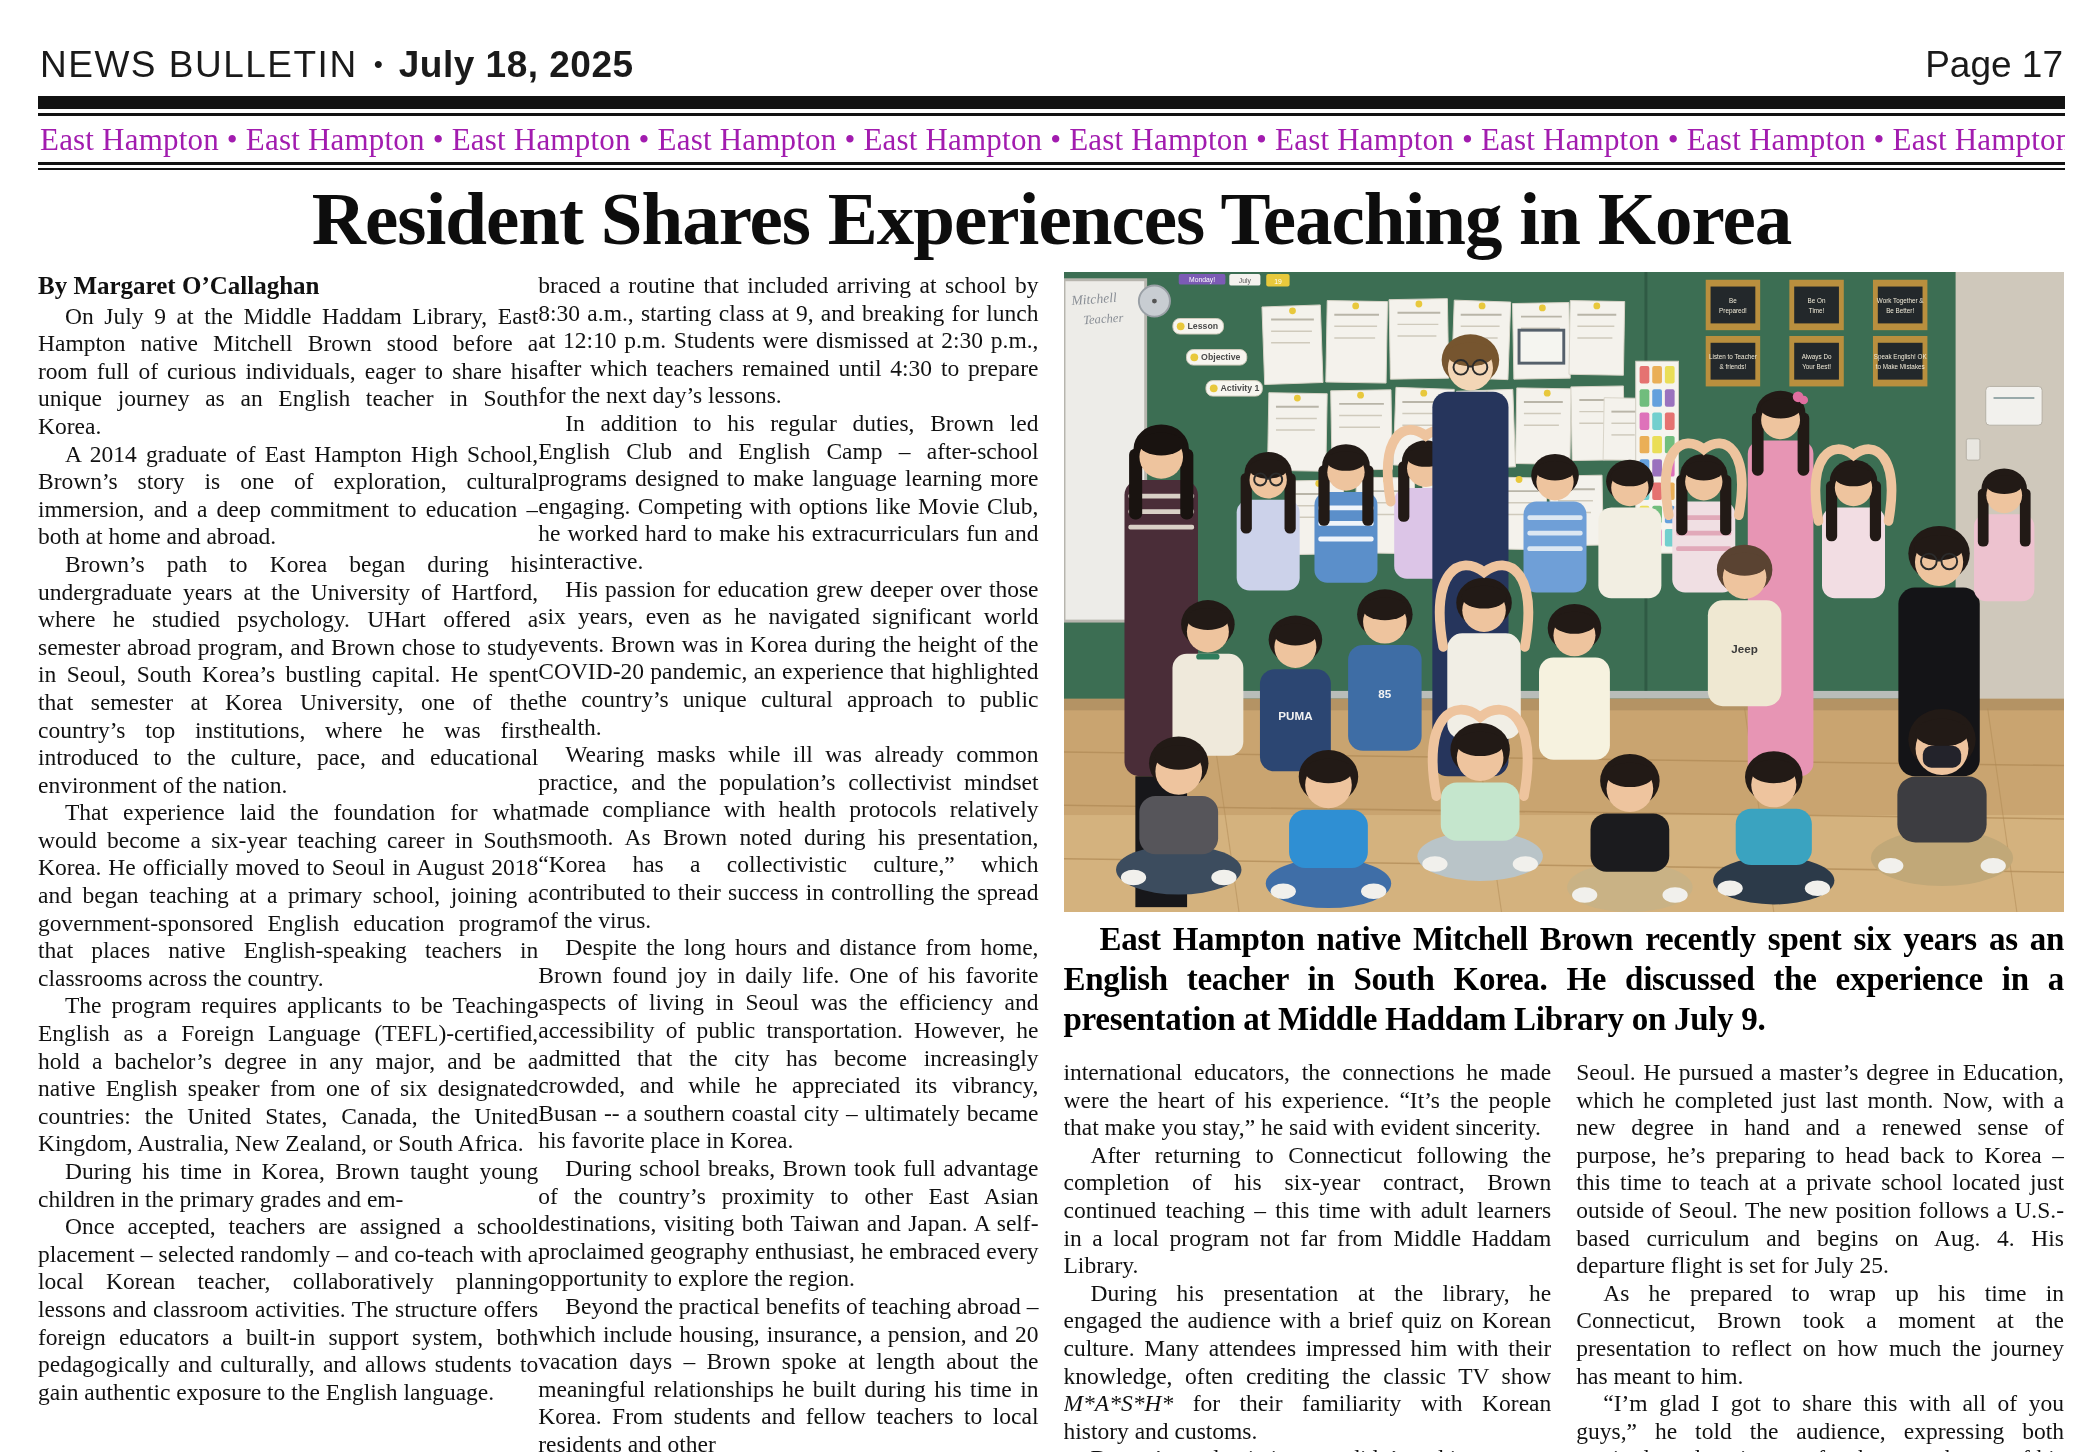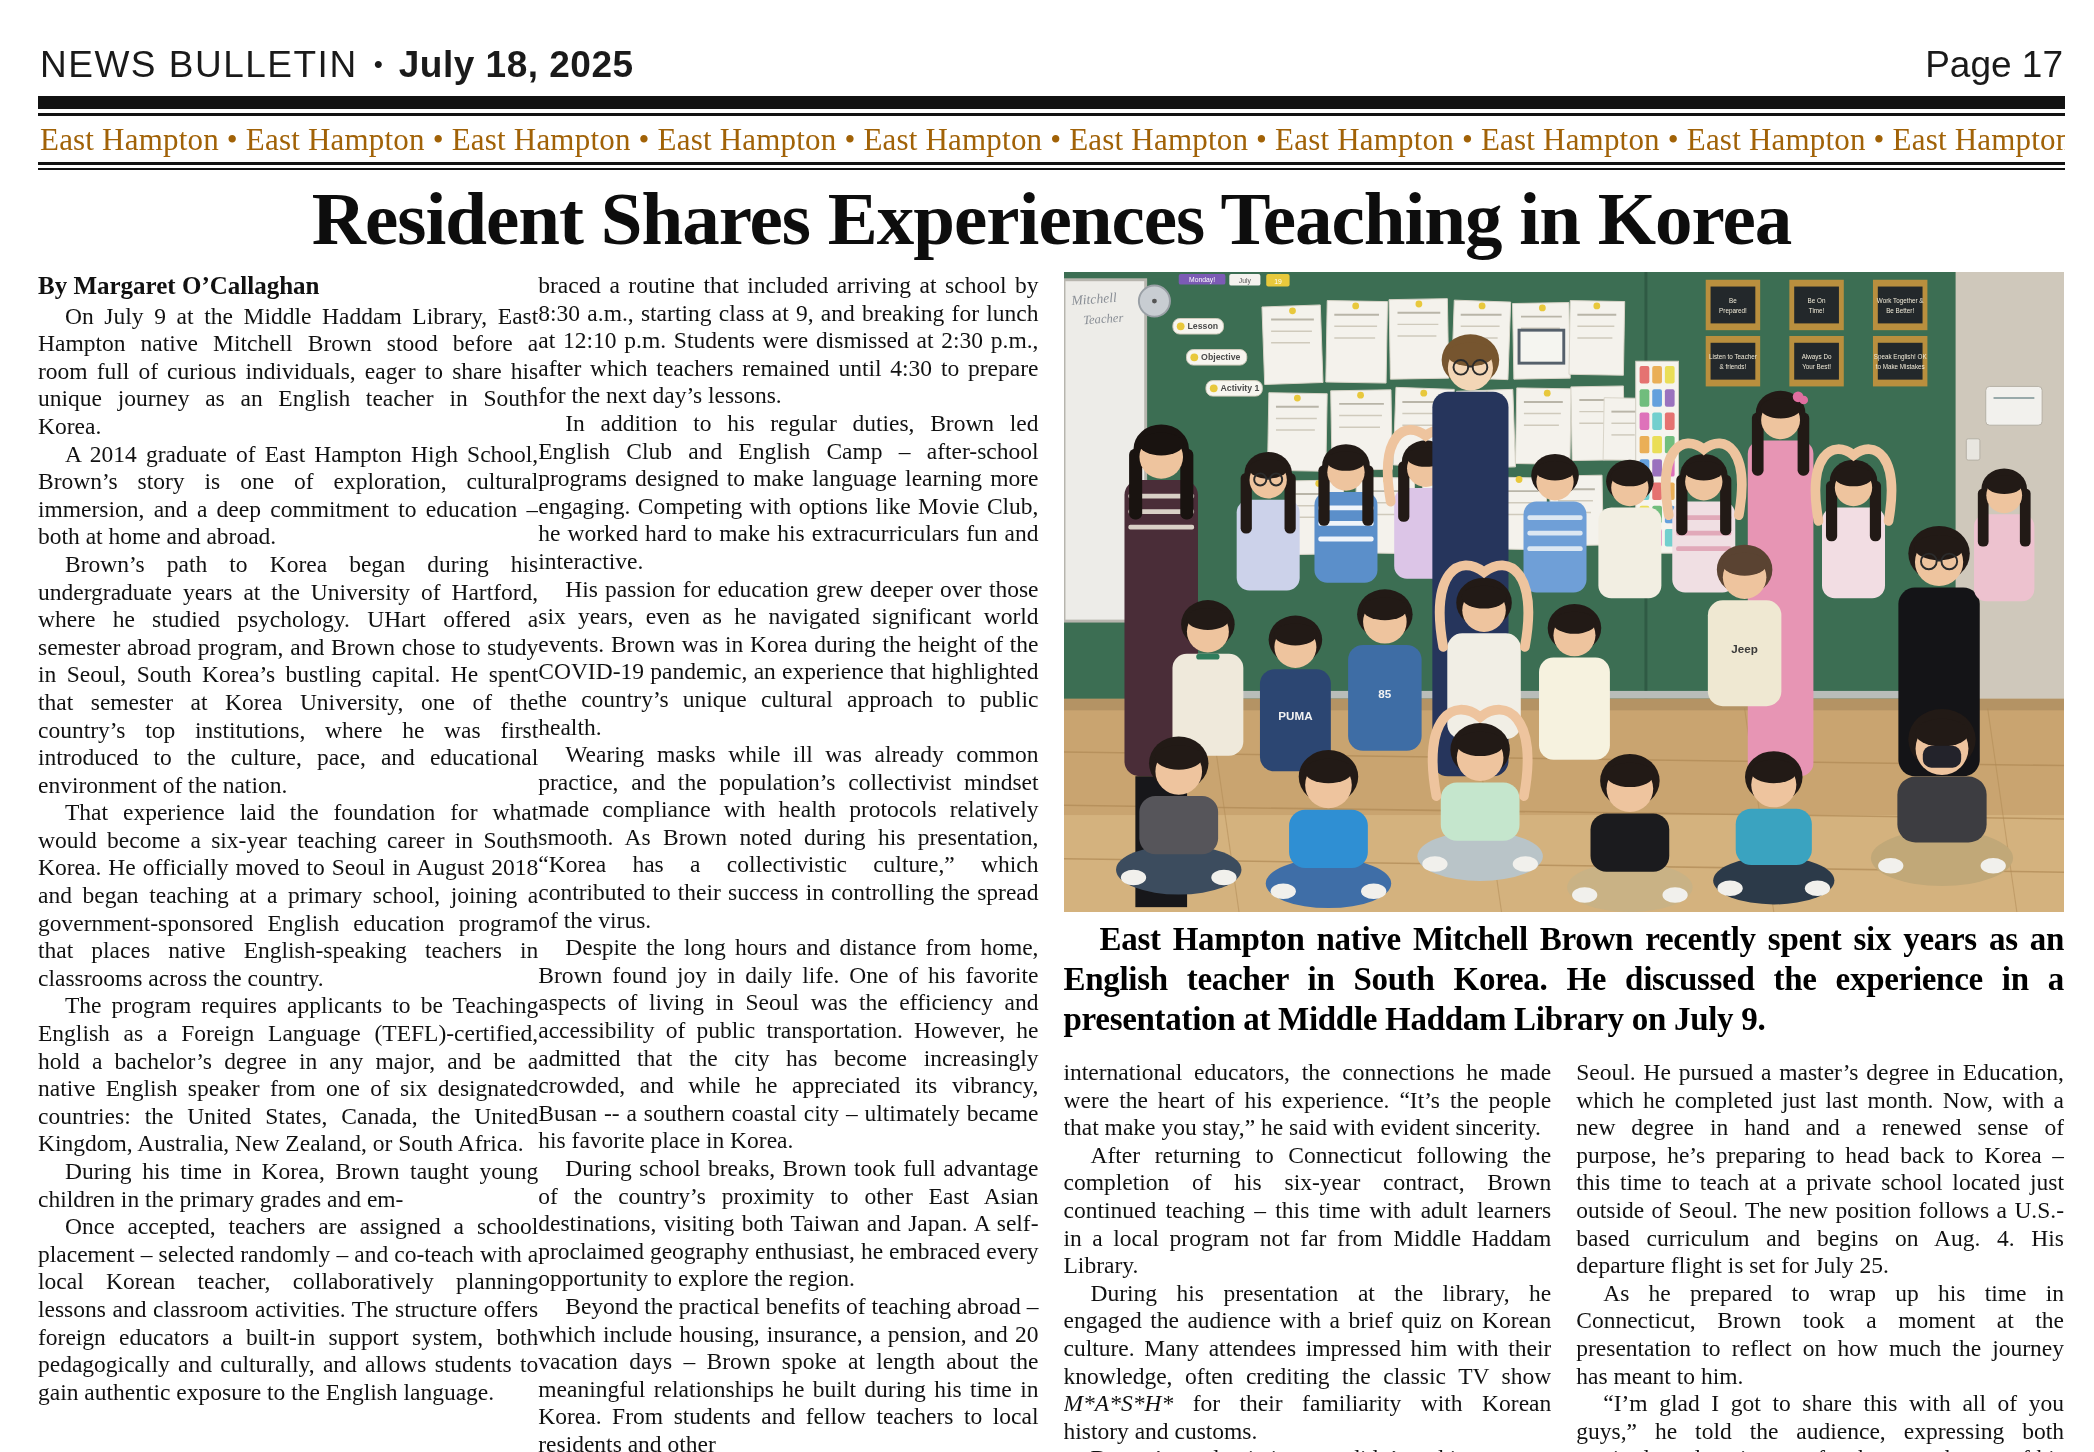--- a/index.html
+++ b/index.html
@@ -11,21 +11,21 @@
             font-family:"Liberation Sans", sans-serif;font-size:37px;color:#1a1a1a;
             padding:14px 2px 10px 2px;}
   .masthead .brand{letter-spacing:1.5px;font-weight:400;}
   .masthead .bullet{font-size:26px;margin:0 16px;position:relative;top:-4px;}
   .masthead .date{font-weight:700;letter-spacing:0.5px;}
   .masthead .page-num{font-weight:400;}
   .rule-thick{height:13px;background:#121212;}
   .rule-thin{height:3px;background:#121212;margin-top:4px;}
   
   .banner{font-size:31px;letter-spacing:0.2px;padding:6px 2px 4px 2px;white-space:nowrap;
-          overflow:hidden;color:#a16207;}
+          overflow:hidden;color:#a21caf;}
   .banner-rule-b1{height:3px;background:#121212;}
   .banner-rule-b2{height:2px;background:#121212;margin-top:3px;}
   
   h1.headline{margin:10px 0 14px 0;text-align:center;font-size:75px;font-weight:700;
               letter-spacing:-1px;line-height:1.04;color:#0d0d0d;}
   
   .article{display:flex;gap:25px;height:1185px;overflow:hidden;}
   .half{display:flex;width:calc(50% - 13px);}
   .half.right{flex-direction:column;gap:0;}
   .col{flex:1;overflow:hidden;text-align:justify;font-size:23.5px;line-height:27.6px;}
@@ -70,21 +70,21 @@
             <p><span>A 2014 graduate of East Hampton High School, Brown’s story is one of exploration, cultural immersion, and a deep commitment to education – both at home and abroad.</span></p>
             <p><span>Brown’s path to Korea began during his undergraduate years at the University of Hartford, where he studied psychology. UHart offered a semester abroad program, and Brown chose to study in Seoul, South Korea’s bustling capital. He spent that semester at Korea University, one of the country’s top institutions, where he was first introduced to the culture, pace, and educational environment of the nation.</span></p>
             <p><span>That experience laid the foundation for what would become a six-year teaching career in South Korea. He officially moved to Seoul in August 2018 and began teaching at a primary school, joining a government-sponsored English education program that places native English-speaking teachers in classrooms across the country.</span></p>
             <p><span>The program requires applicants to be Teaching English as a Foreign Language (TEFL)-certified, hold a bachelor’s degree in any major, and be a native English speaker from one of six designated countries: the United States, Canada, the United Kingdom, Australia, New Zealand, or South Africa.</span></p>
             <p><span>During his time in Korea, Brown taught young children in the primary grades and em-</span></p>
             <p><span>Once accepted, teachers are assigned a school placement – selected randomly – and co-teach with a local Korean teacher, collaboratively planning lessons and classroom activities. The structure offers foreign educators a built-in support system, both pedagogically and culturally, and allows students to gain authentic exposure to the English language.</span></p>
           </div>
         <div class="col">
             <p class="cont"><span>braced a routine that included arriving at school by 8:30 a.m., starting class at 9, and breaking for lunch at 12:10 p.m. Students were dismissed at 2:30 p.m., after which teachers remained until 4:30 to prepare for the next day’s lessons.</span></p>
             <p><span>In addition to his regular duties, Brown led English Club and English Camp – after-school programs designed to make language learning more engaging. Competing with options like Movie Club, he worked hard to make his extracurriculars fun and interactive.</span></p>
-            <p><span>His passion for education grew deeper over those six years, even as he navigated significant world events. Brown was in Korea during the height of the COVID-19 pandemic, an experience that highlighted the country’s unique cultural approach to public health.</span></p>
+            <p><span>His passion for education grew deeper over those six years, even as he navigated significant world events. Brown was in Korea during the height of the COVID-20 pandemic, an experience that highlighted the country’s unique cultural approach to public health.</span></p>
             <p><span>Wearing masks while ill was already common practice, and the population’s collectivist mindset made compliance with health protocols relatively smooth. As Brown noted during his presentation, “Korea has a collectivistic culture,” which contributed to their success in controlling the spread of the virus.</span></p>
             <p><span>Despite the long hours and distance from home, Brown found joy in daily life. One of his favorite aspects of living in Seoul was the efficiency and accessibility of public transportation. However, he admitted that the city has become increasingly crowded, and while he appreciated its vibrancy, Busan -- a southern coastal city – ultimately became his favorite place in Korea.</span></p>
             <p><span>During school breaks, Brown took full advantage of the country’s proximity to other East Asian destinations, visiting both Taiwan and Japan. A self-proclaimed geography enthusiast, he embraced every opportunity to explore the region.</span></p>
             <p><span>Beyond the practical benefits of teaching abroad – which include housing, insurance, a pension, and 20 vacation days – Brown spoke at length about the meaningful relationships he built during his time in Korea. From students and fellow teachers to local residents and other</span></p>
           </div>
       </div>
       <div class="half right">
         <figure class="photo" aria-label="Classroom group photo: teacher Mitchell Brown with a Korean co-teacher and about two dozen elementary students making heart gestures in front of a green chalkboard">
           <svg id="photo-svg" class="photo-frame" viewBox="0 0 1029 660" preserveAspectRatio="none">
               <rect x="0" y="0" width="1029" height="660" fill="#3c6e53"></rect>

